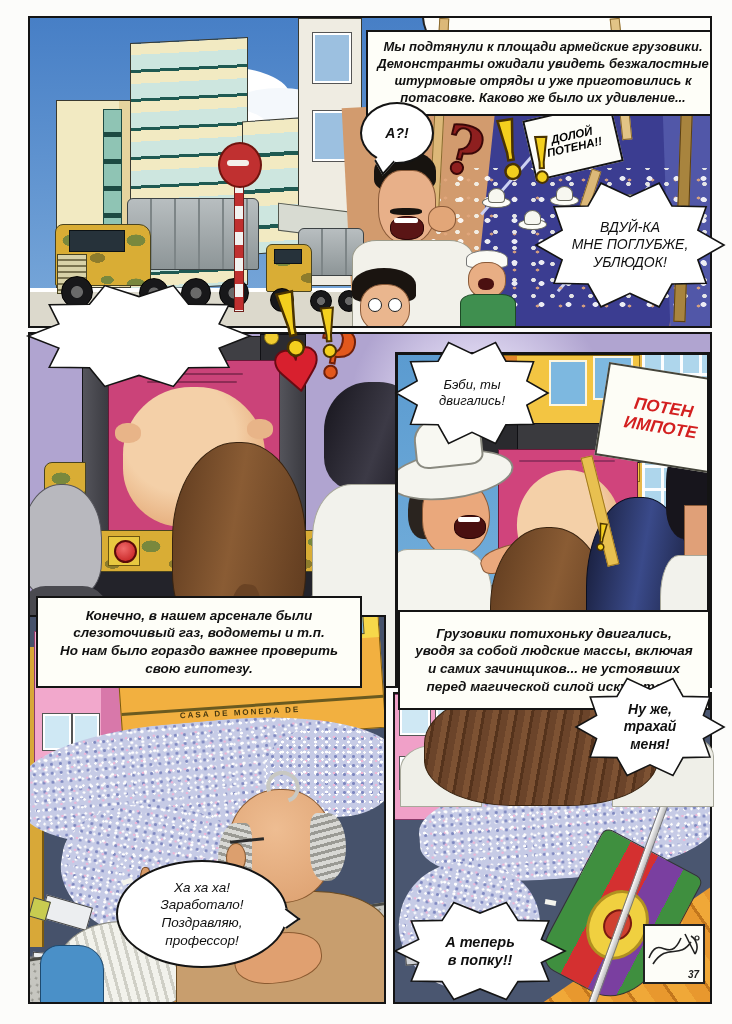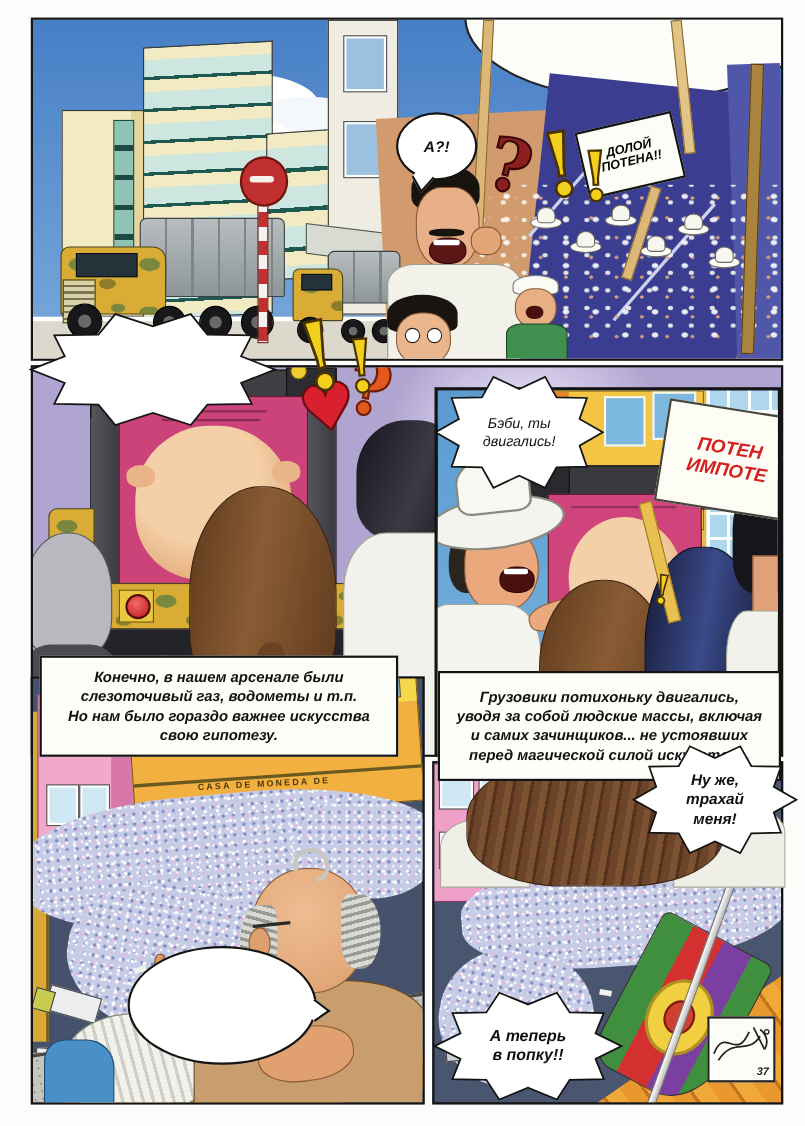--- a/index.html
+++ b/index.html
@@ -164,20 +164,24 @@
       </div>
     <div class="hatfig" style="left:614px;top:206px;">
         <div class="brim"></div>
         <div class="dome"></div>
       </div>
 
     <div class="glyph" style="left:414px;top:100px;font-size:66px;color:#8e1f1f;-webkit-text-stroke:2px #3a0808;transform:rotate(14deg);">?</div>
     <div class="glyph" style="left:462px;top:92px;font-size:80px;color:#f3cf1e;-webkit-text-stroke:2.5px #4a3300;transform:rotate(-9deg);">!</div>
     <div class="glyph" style="left:498px;top:112px;font-size:62px;color:#f3cf1e;-webkit-text-stroke:2px #4a3300;transform:rotate(-2deg);">!</div>
 
+    <div class="narr" style="left:336px;top:12px;width:354px;height:86px;font-size:13px;">Мы подтянули к площади армейские грузовики.
+Демонстранты ожидали увидеть безжалостные
+штурмовые отряды и уже приготовились к
+потасовке. Каково же было их удивление...</div>
 
     <div class="oval" style="left:330px;top:84px;width:74px;height:62px;font-size:14px;font-weight:bold;">
       <span>А?!</span>
       <div class="tail" style="left:14px;bottom:-8px;transform:rotate(60deg) skew(18deg);"></div>
     </div>
 
     <div class="abs" style="left:498px;top:92px;width:90px;height:62px;background:#fdfdf8;border:2px solid #141414;transform:rotate(-13deg);display:flex;align-items:center;justify-content:center;font-style:italic;font-weight:bold;font-size:11.5px;white-space:pre-line;text-align:center;box-sizing:border-box;z-index:5;">
       <span>ДОЛОЙ
 ПОТЕНА!!</span>
     </div>
@@ -400,57 +404,69 @@
 
   <div class="abs" style="left:400px;top:745px;width:80px;height:60px;background:#efefe8;border:1px solid #a8a89a;border-radius:40% 40% 0 0;z-index:20;"></div>
   <div class="abs" style="left:612px;top:735px;width:100px;height:70px;background:#efefe8;border:1px solid #a8a89a;border-radius:40% 30% 0 0;z-index:20;"></div>
   <div class="abs" style="left:424px;top:686px;width:232px;height:118px;background:repeating-linear-gradient(100deg,#6b442a 0 7px,#7d5233 7px 13px,#55331c 13px 16px);border-radius:48% 52% 38% 38%;border:1px solid #3a2410;z-index:21;"></div>
 
   <div class="glyph" style="left:272px;top:282px;font-size:86px;color:#f3cf1e;-webkit-text-stroke:2.5px #4a3300;transform:rotate(-12deg);z-index:25;">!</div>
   <div class="glyph" style="left:314px;top:300px;font-size:66px;color:#f3cf1e;-webkit-text-stroke:2px #4a3300;transform:rotate(-4deg);z-index:25;">!</div>
 
   <div class="narr" style="left:36px;top:596px;width:326px;height:92px;font-size:13.5px;">Конечно, в нашем арсенале были
 слезоточивый газ, водометы и  т.п.
-Но нам было гораздо важнее искусства
+Но нам было гораздо важнее проверить
 свою гипотезу.</div>
   <div class="narr" style="left:398px;top:610px;width:312px;height:100px;font-size:13.5px;">Грузовики потихоньку двигались,
 уводя за собой людские массы, включая
 и самих зачинщиков... не устоявших
 перед магической силой искусства...</div>
 
   <div class="burst" style="left:28px;top:283px;width:222px;height:106px;">
     <svg viewBox="0 0 100 70" preserveAspectRatio="none">
         <polygon vector-effect="non-scaling-stroke" points="100,35 86.1,43 90.5,55.6 72.3,56 65.5,68.3 50,61 34.6,68.3 27.7,56 9.6,55.6 13.9,43 0,35 13.9,27 9.6,14.4 27.7,14 34.6,1.7 50,9 65.5,1.7 72.3,14 90.5,14.4 86.1,27" fill="#ffffff" stroke="#141414" stroke-width="1.6"></polygon>
       </svg>
   </div>
 
   <div class="burst" style="left:396px;top:340px;width:152px;height:106px;">
     <svg viewBox="0 0 100 70" preserveAspectRatio="none">
         <polygon vector-effect="non-scaling-stroke" points="100,35 86.1,43 90.5,55.6 72.3,56 65.5,68.3 50,61 34.6,68.3 27.7,56 9.6,55.6 13.9,43 0,35 13.9,27 9.6,14.4 27.7,14 34.6,1.7 50,9 65.5,1.7 72.3,14 90.5,14.4 86.1,27" fill="#ffffff" stroke="#141414" stroke-width="1.6"></polygon>
       </svg>
     <div class="btxt" style="font-size:13px;">Бэби, ты
 двигались!</div>
   </div>
 
+  <div class="burst" style="left:536px;top:180px;width:188px;height:130px;">
+    <svg viewBox="0 0 100 70" preserveAspectRatio="none">
+        <polygon vector-effect="non-scaling-stroke" points="100,35 86.1,43 90.5,55.6 72.3,56 65.5,68.3 50,61 34.6,68.3 27.7,56 9.6,55.6 13.9,43 0,35 13.9,27 9.6,14.4 27.7,14 34.6,1.7 50,9 65.5,1.7 72.3,14 90.5,14.4 86.1,27" fill="#ffffff" stroke="#141414" stroke-width="1.6"></polygon>
+      </svg>
+    <div class="btxt" style="font-size:14px;">ВДУЙ-КА
+МНЕ  ПОГЛУБЖЕ,
+УБЛЮДОК!</div>
+  </div>
 
   <div class="burst" style="left:395px;top:900px;width:170px;height:102px;">
     <svg viewBox="0 0 100 70" preserveAspectRatio="none">
         <polygon vector-effect="non-scaling-stroke" points="100,35 86.1,43 90.5,55.6 72.3,56 65.5,68.3 50,61 34.6,68.3 27.7,56 9.6,55.6 13.9,43 0,35 13.9,27 9.6,14.4 27.7,14 34.6,1.7 50,9 65.5,1.7 72.3,14 90.5,14.4 86.1,27" fill="#ffffff" stroke="#141414" stroke-width="1.6"></polygon>
       </svg>
     <div class="btxt" style="font-size:14.5px;font-weight:bold;">А теперь
 в попку!!</div>
   </div>
 
   <div class="burst" style="left:576px;top:676px;width:148px;height:102px;">
     <svg viewBox="0 0 100 70" preserveAspectRatio="none">
         <polygon vector-effect="non-scaling-stroke" points="100,35 86.1,43 90.5,55.6 72.3,56 65.5,68.3 50,61 34.6,68.3 27.7,56 9.6,55.6 13.9,43 0,35 13.9,27 9.6,14.4 27.7,14 34.6,1.7 50,9 65.5,1.7 72.3,14 90.5,14.4 86.1,27" fill="#ffffff" stroke="#141414" stroke-width="1.6"></polygon>
       </svg>
     <div class="btxt" style="font-size:14px;font-weight:bold;">Ну же,
 трахай
 меня!</div>
   </div>
 
   <div class="oval" style="left:116px;top:860px;width:172px;height:108px;font-size:13.5px;">
+    <span>Ха ха ха!
+Заработало!
+Поздравляю,
+профессор!</span>
     <div class="tail" style="right:-9px;top:48px;transform:rotate(-35deg) skew(18deg);"></div>
   </div>
 
 
 </div>
 
 </body></html>

